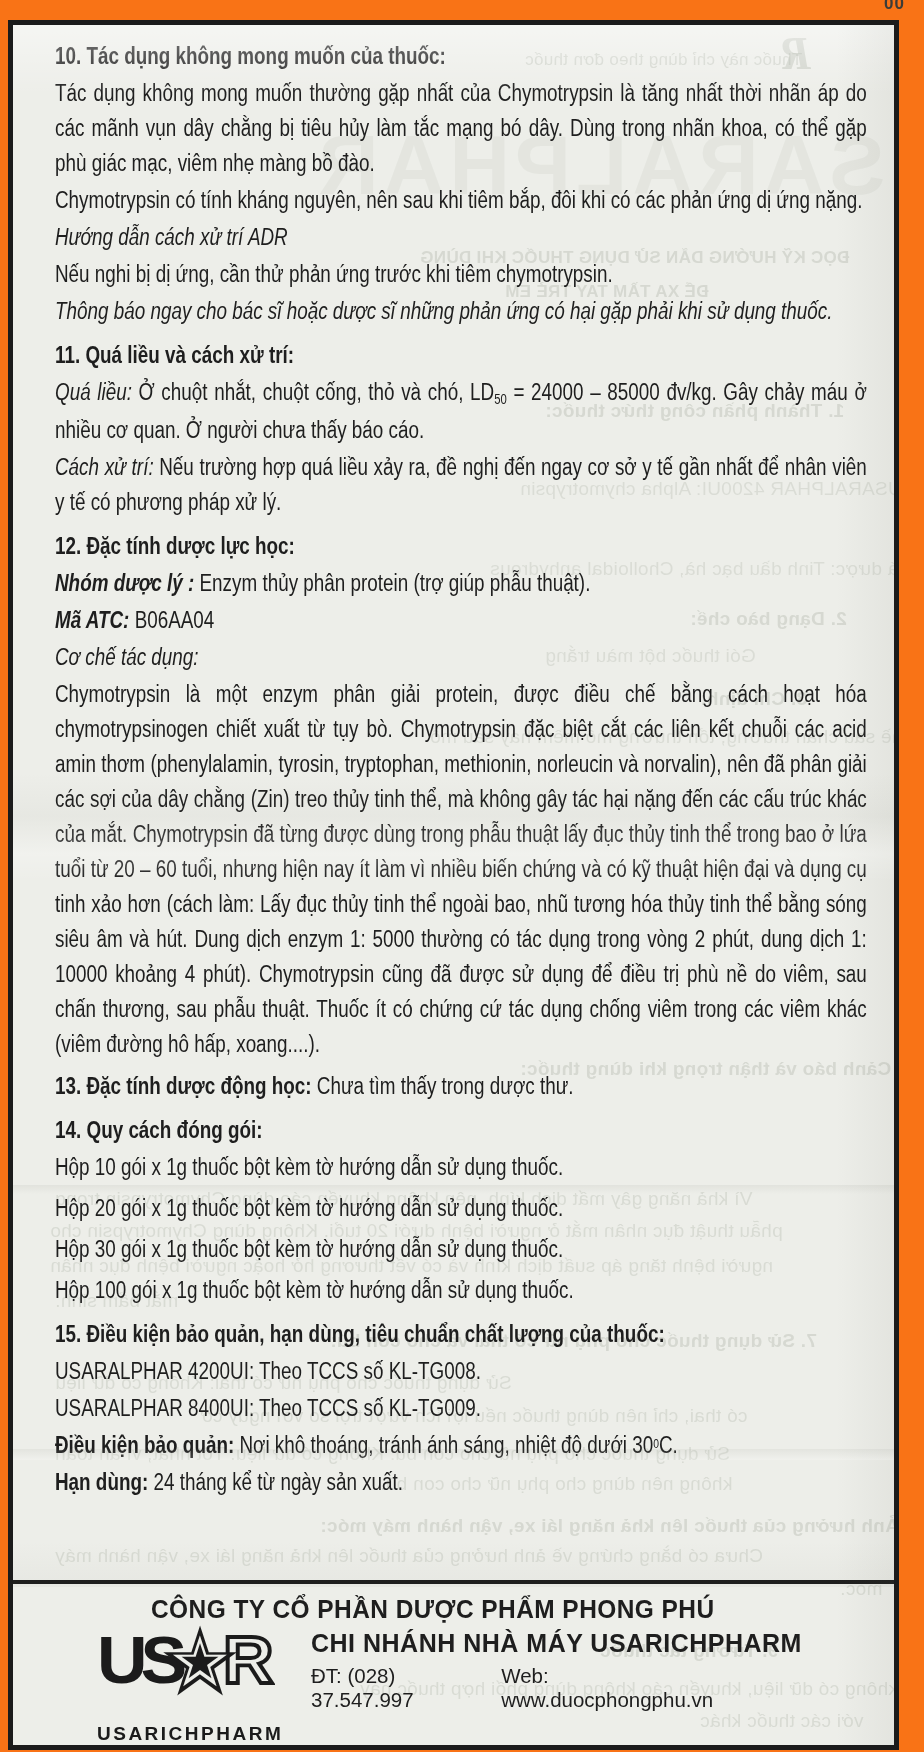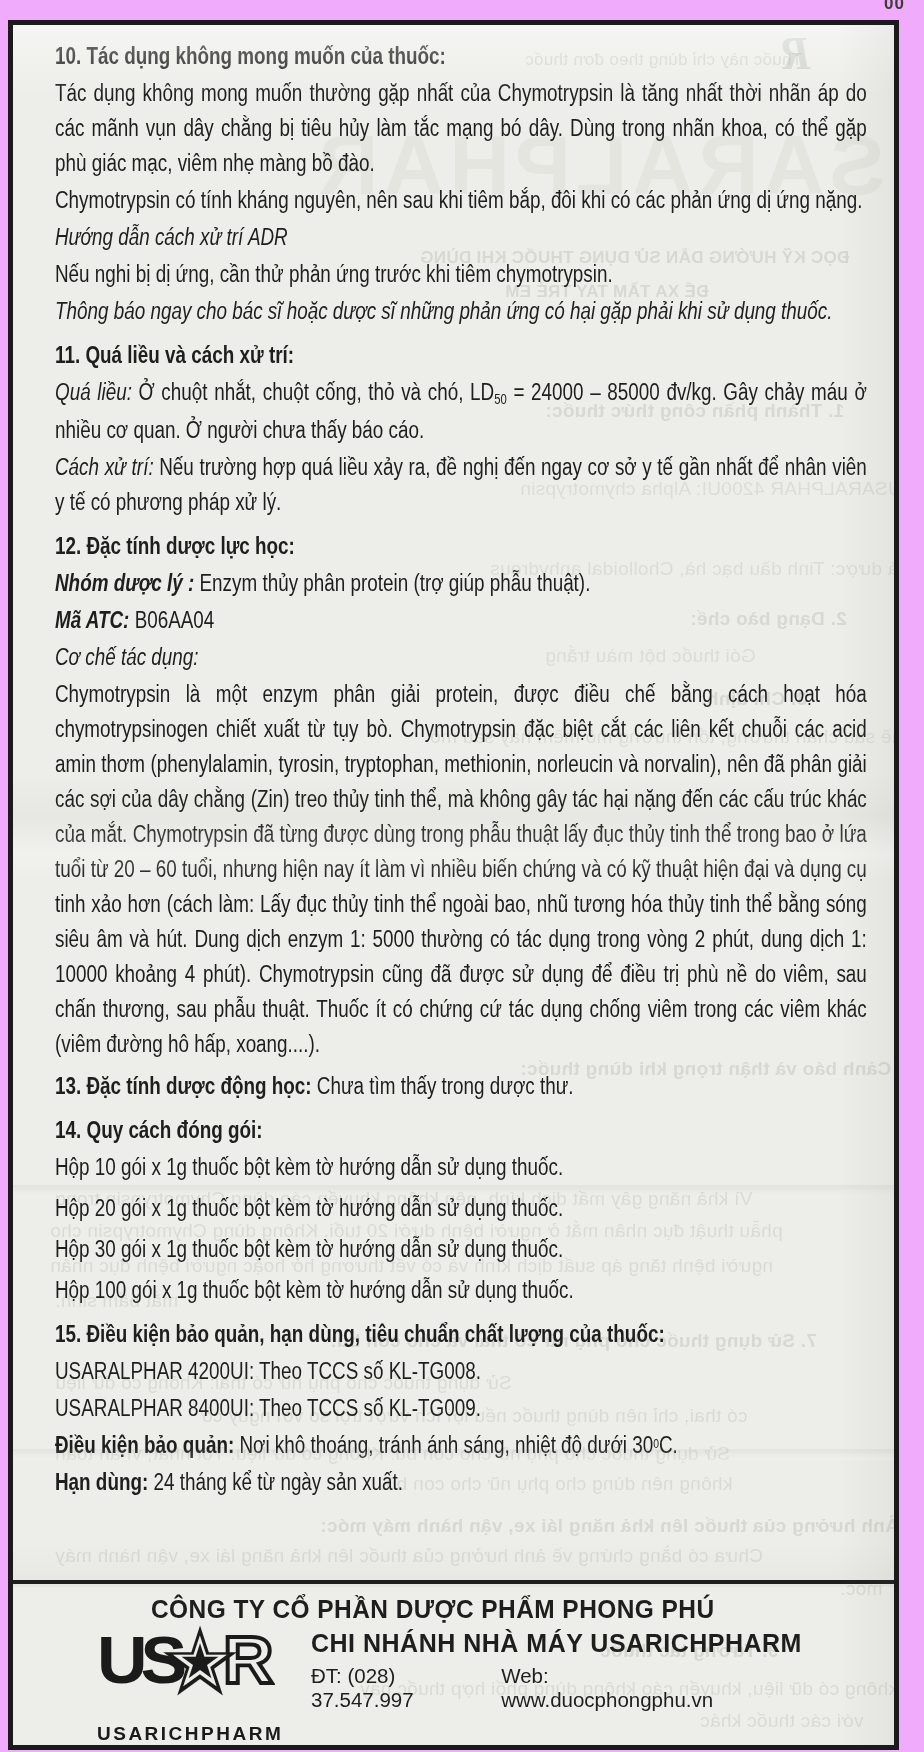--- a/index.html
+++ b/index.html
@@ -1,17 +1,17 @@
 <!DOCTYPE html>
 <html><head>
 <meta charset="utf-8">
 <title>Document</title>
 <style>
   html,body{margin:0;padding:0;background:#f3f4ee;}
-  .page{position:relative;width:924px;height:1752px;background:#f0abfc;overflow:hidden;
+  .page{position:relative;width:924px;height:1752px;background:#f97316;overflow:hidden;
         font-family:"Liberation Sans",sans-serif;color:#1e1e1e;}
   
   .frame{position:absolute;left:8px;top:20px;width:881px;height:1720px;
          border:5px solid #1b1b1b;background:#edeee9;overflow:hidden;
          display:flex;flex-direction:column;}
   
   .bleed-layer{position:absolute;inset:0;z-index:1;}
   .bl{position:absolute;transform:scaleX(-1);color:#99a092;opacity:.30;
       filter:blur(.6px);font-size:19px;white-space:nowrap;letter-spacing:.3px;}
   .blb{font-weight:bold;opacity:.27;}

